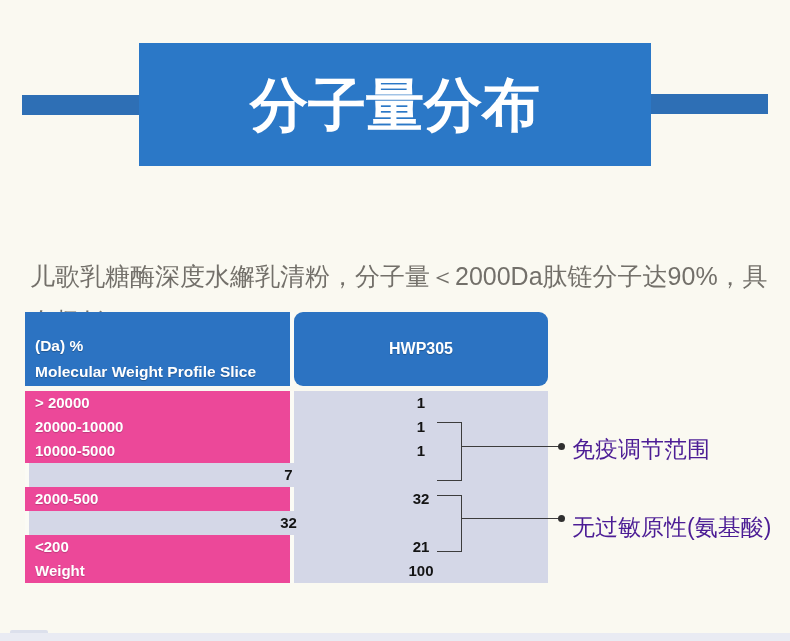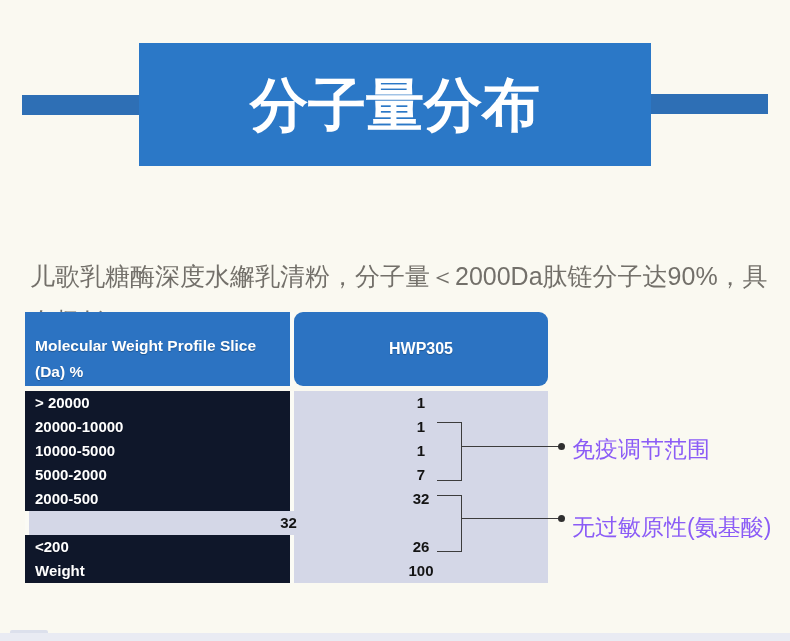--- a/index.html
+++ b/index.html
@@ -76,21 +76,21 @@
     align-items: center;
     justify-content: center;
     text-shadow: 0 1px 1px rgba(0,0,0,0.25);
     border-radius: 9px;
   }
   .head-body-gap { height: 5px; }
   .tbody {}
   .trow { display: flex; height: 24px; }
   .tcell-l {
     width: 265px;
-    background: #0f172a;
+    background: #ec4899;
     color: #FFFFFF;
     font-weight: bold;
     font-size: 15px;
     line-height: 24px;
     padding-left: 10px;
     text-shadow: 0 1px 1px rgba(0,0,0,0.2);
   }
   .tcell-r {
     flex: 1;
     background: #D4D7E7;
@@ -121,21 +121,21 @@
     position: absolute;
     width: 7px; height: 7px;
     border-radius: 50%;
     background: #2F2F2F;
   }
   .dot.d1 { left: 558px; top: 443px; }
   .dot.d2 { left: 558px; top: 515px; }
   .annot-label {
     position: absolute;
     left: 572px;
-    color: #8b5cf6;
+    color: #4c1d95;
     font-size: 23px;
     white-space: nowrap;
   }
   .annot-label.l1 { top: 434px; }
   .annot-label.l2 { top: 512px; }
   
   .bottom-strip {
     position: absolute;
     left: 0; top: 633px;
     width: 790px; height: 8px;
@@ -159,22 +159,22 @@
 </div>
 
 <div class="intro">
   <span class="intro-line">儿歌乳糖酶深度水繲乳清粉，分子量＜2000Da肽链分子达90%，具有极低</span>
   <span class="intro-line">致勄原性</span>
 </div>
 
 <div class="mw-table">
   <div class="thead">
     <div class="thead-cell-left">
+      <div>(Da) %</div>
       <div>Molecular Weight Profile Slice</div>
-      <div>(Da) %</div>
     </div>
     <div class="col-gap"></div>
     <div class="thead-cell-right">HWP305</div>
   </div>
   <div class="head-body-gap"></div>
   <div class="tbody">
       <div class="trow">
         <div class="tcell-l">&gt; 20000</div>
         <div class="col-gap"></div>
         <div class="tcell-r">1</div>
@@ -183,37 +183,36 @@
         <div class="tcell-l">20000-10000</div>
         <div class="col-gap"></div>
         <div class="tcell-r">1</div>
       </div>
       <div class="trow">
         <div class="tcell-l">10000-5000</div>
         <div class="col-gap"></div>
         <div class="tcell-r">1</div>
       </div>
       <div class="trow">
-        <div class="tcell-l">5000-2000</div>
         <div class="col-gap"></div>
         <div class="tcell-r">7</div>
       </div>
       <div class="trow">
         <div class="tcell-l">2000-500</div>
         <div class="col-gap"></div>
         <div class="tcell-r">32</div>
       </div>
       <div class="trow">
         <div class="col-gap"></div>
         <div class="tcell-r">32</div>
       </div>
       <div class="trow">
         <div class="tcell-l">&lt;200</div>
         <div class="col-gap"></div>
-        <div class="tcell-r">26</div>
+        <div class="tcell-r">21</div>
       </div>
       <div class="trow">
         <div class="tcell-l">Weight</div>
         <div class="col-gap"></div>
         <div class="tcell-r">100</div>
       </div>
     </div>
 </div>
 
 <div class="bracket b1"></div>

